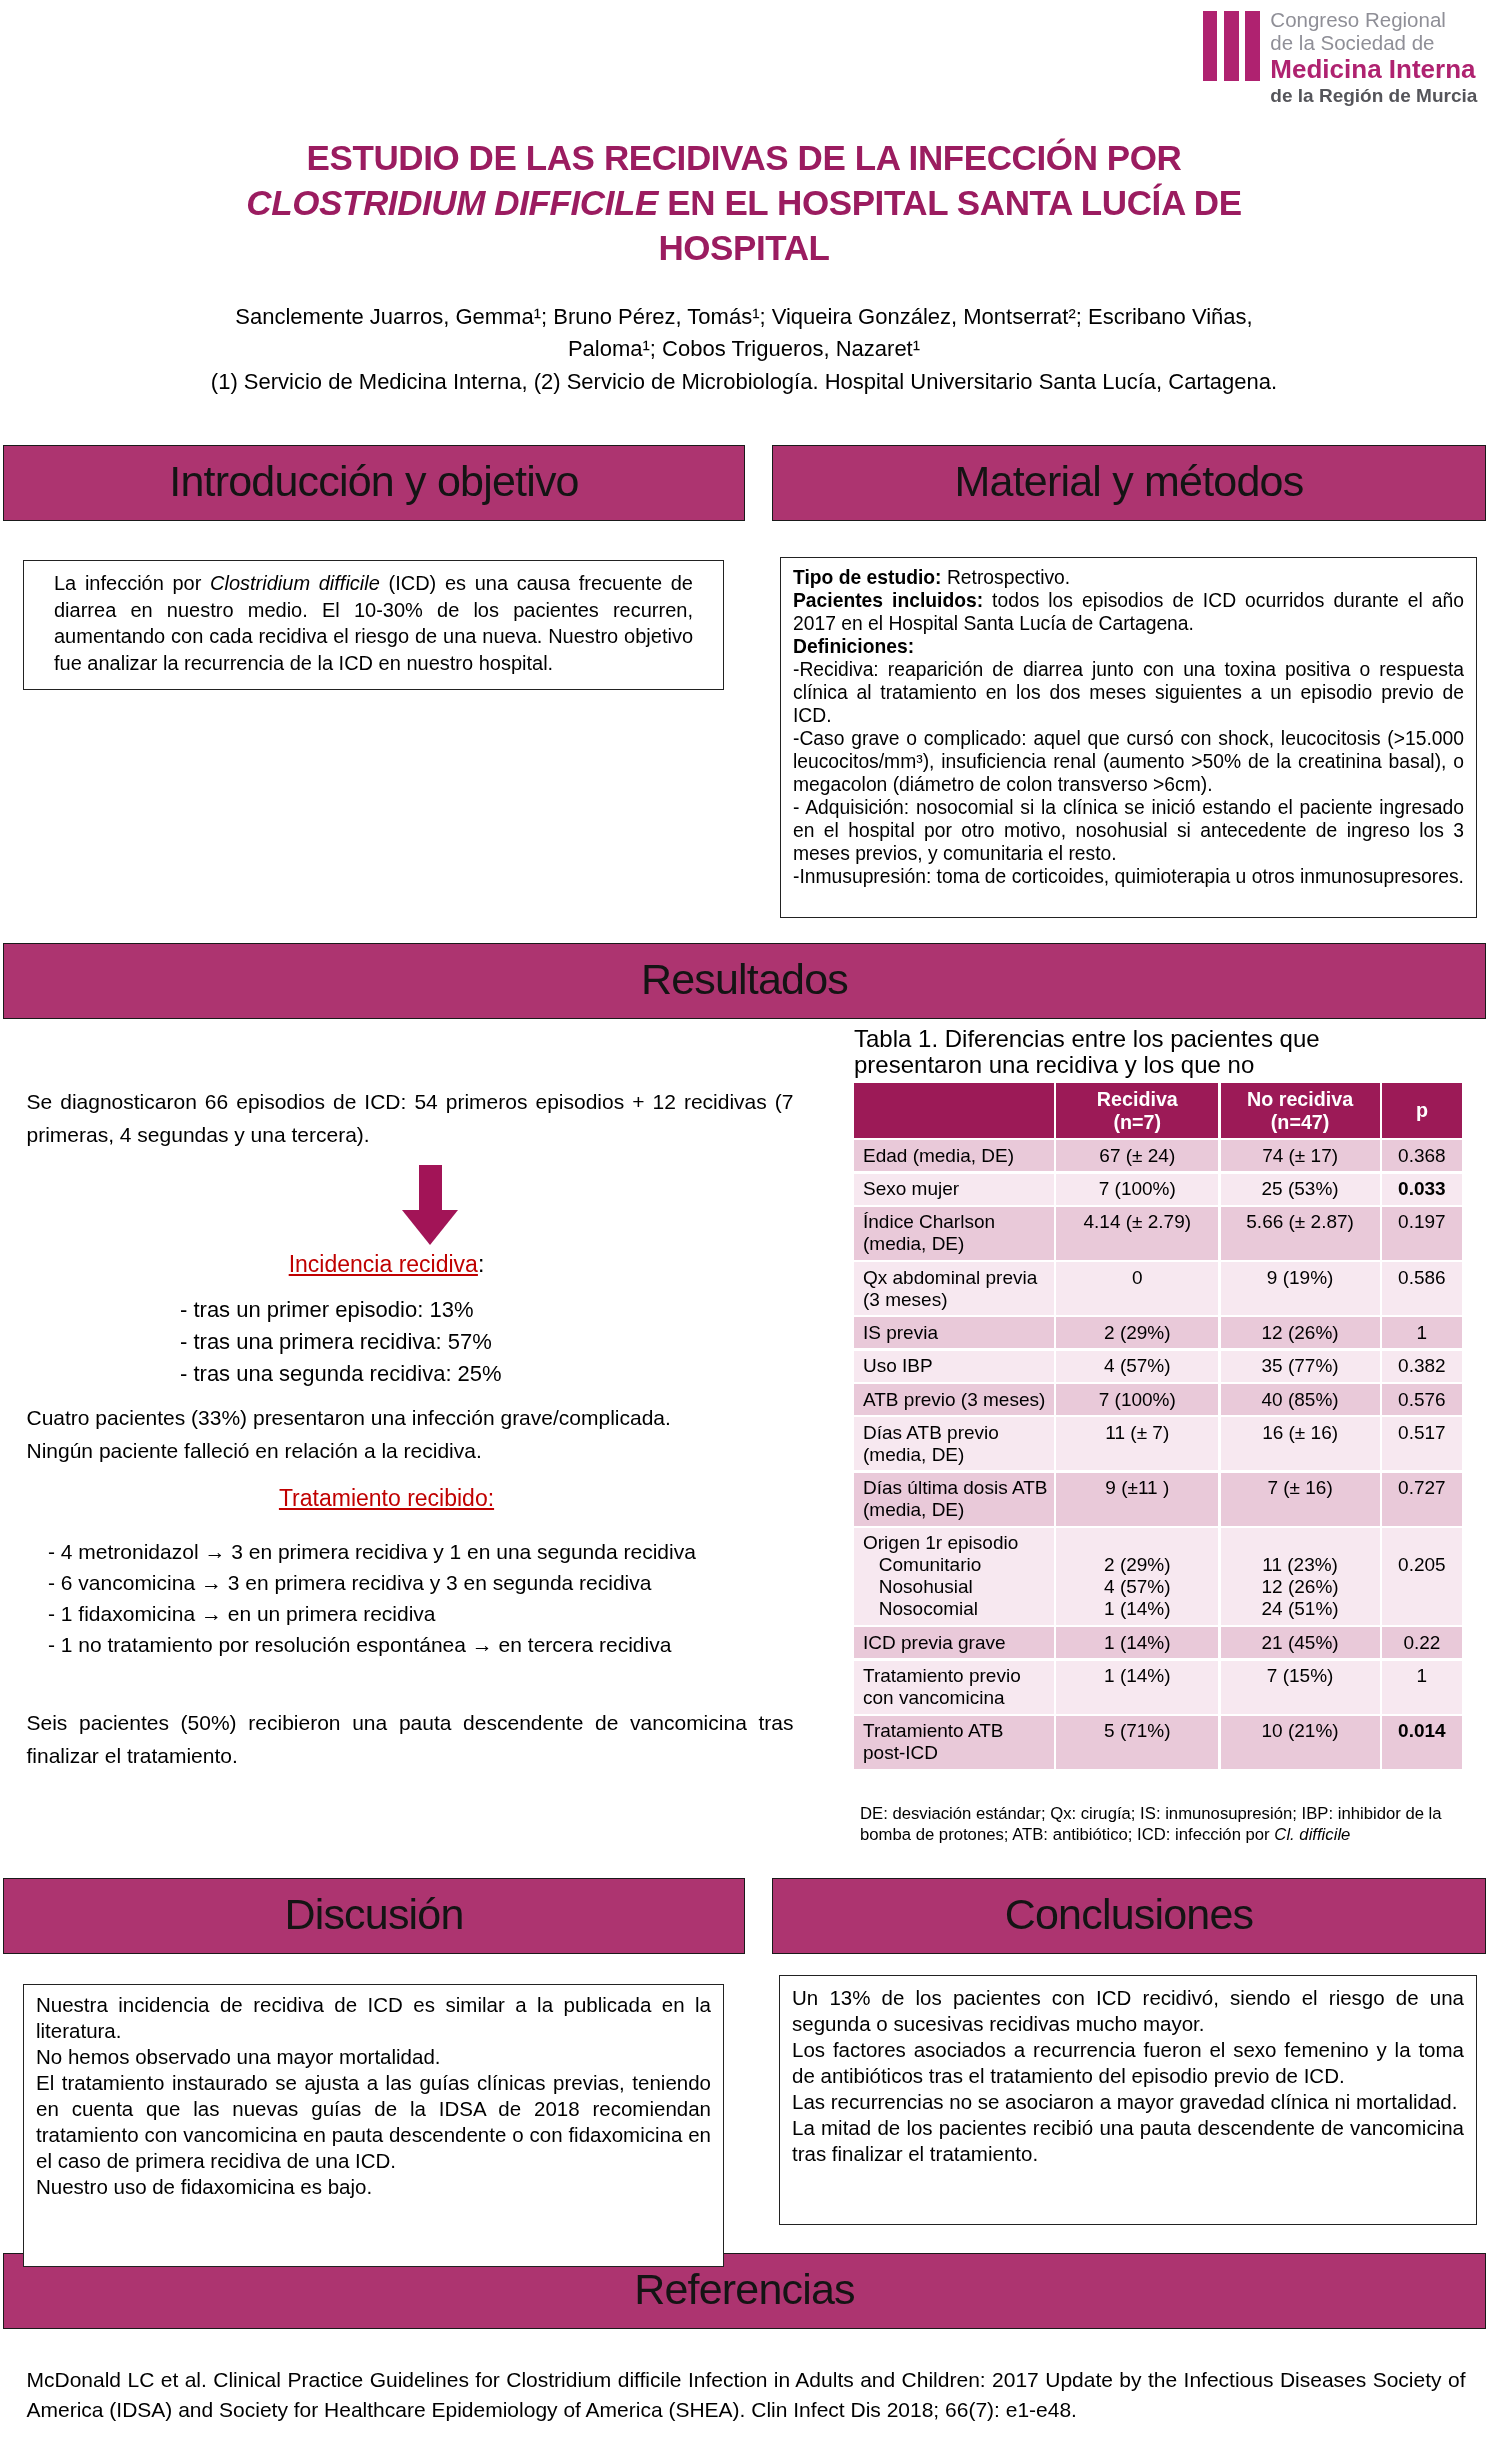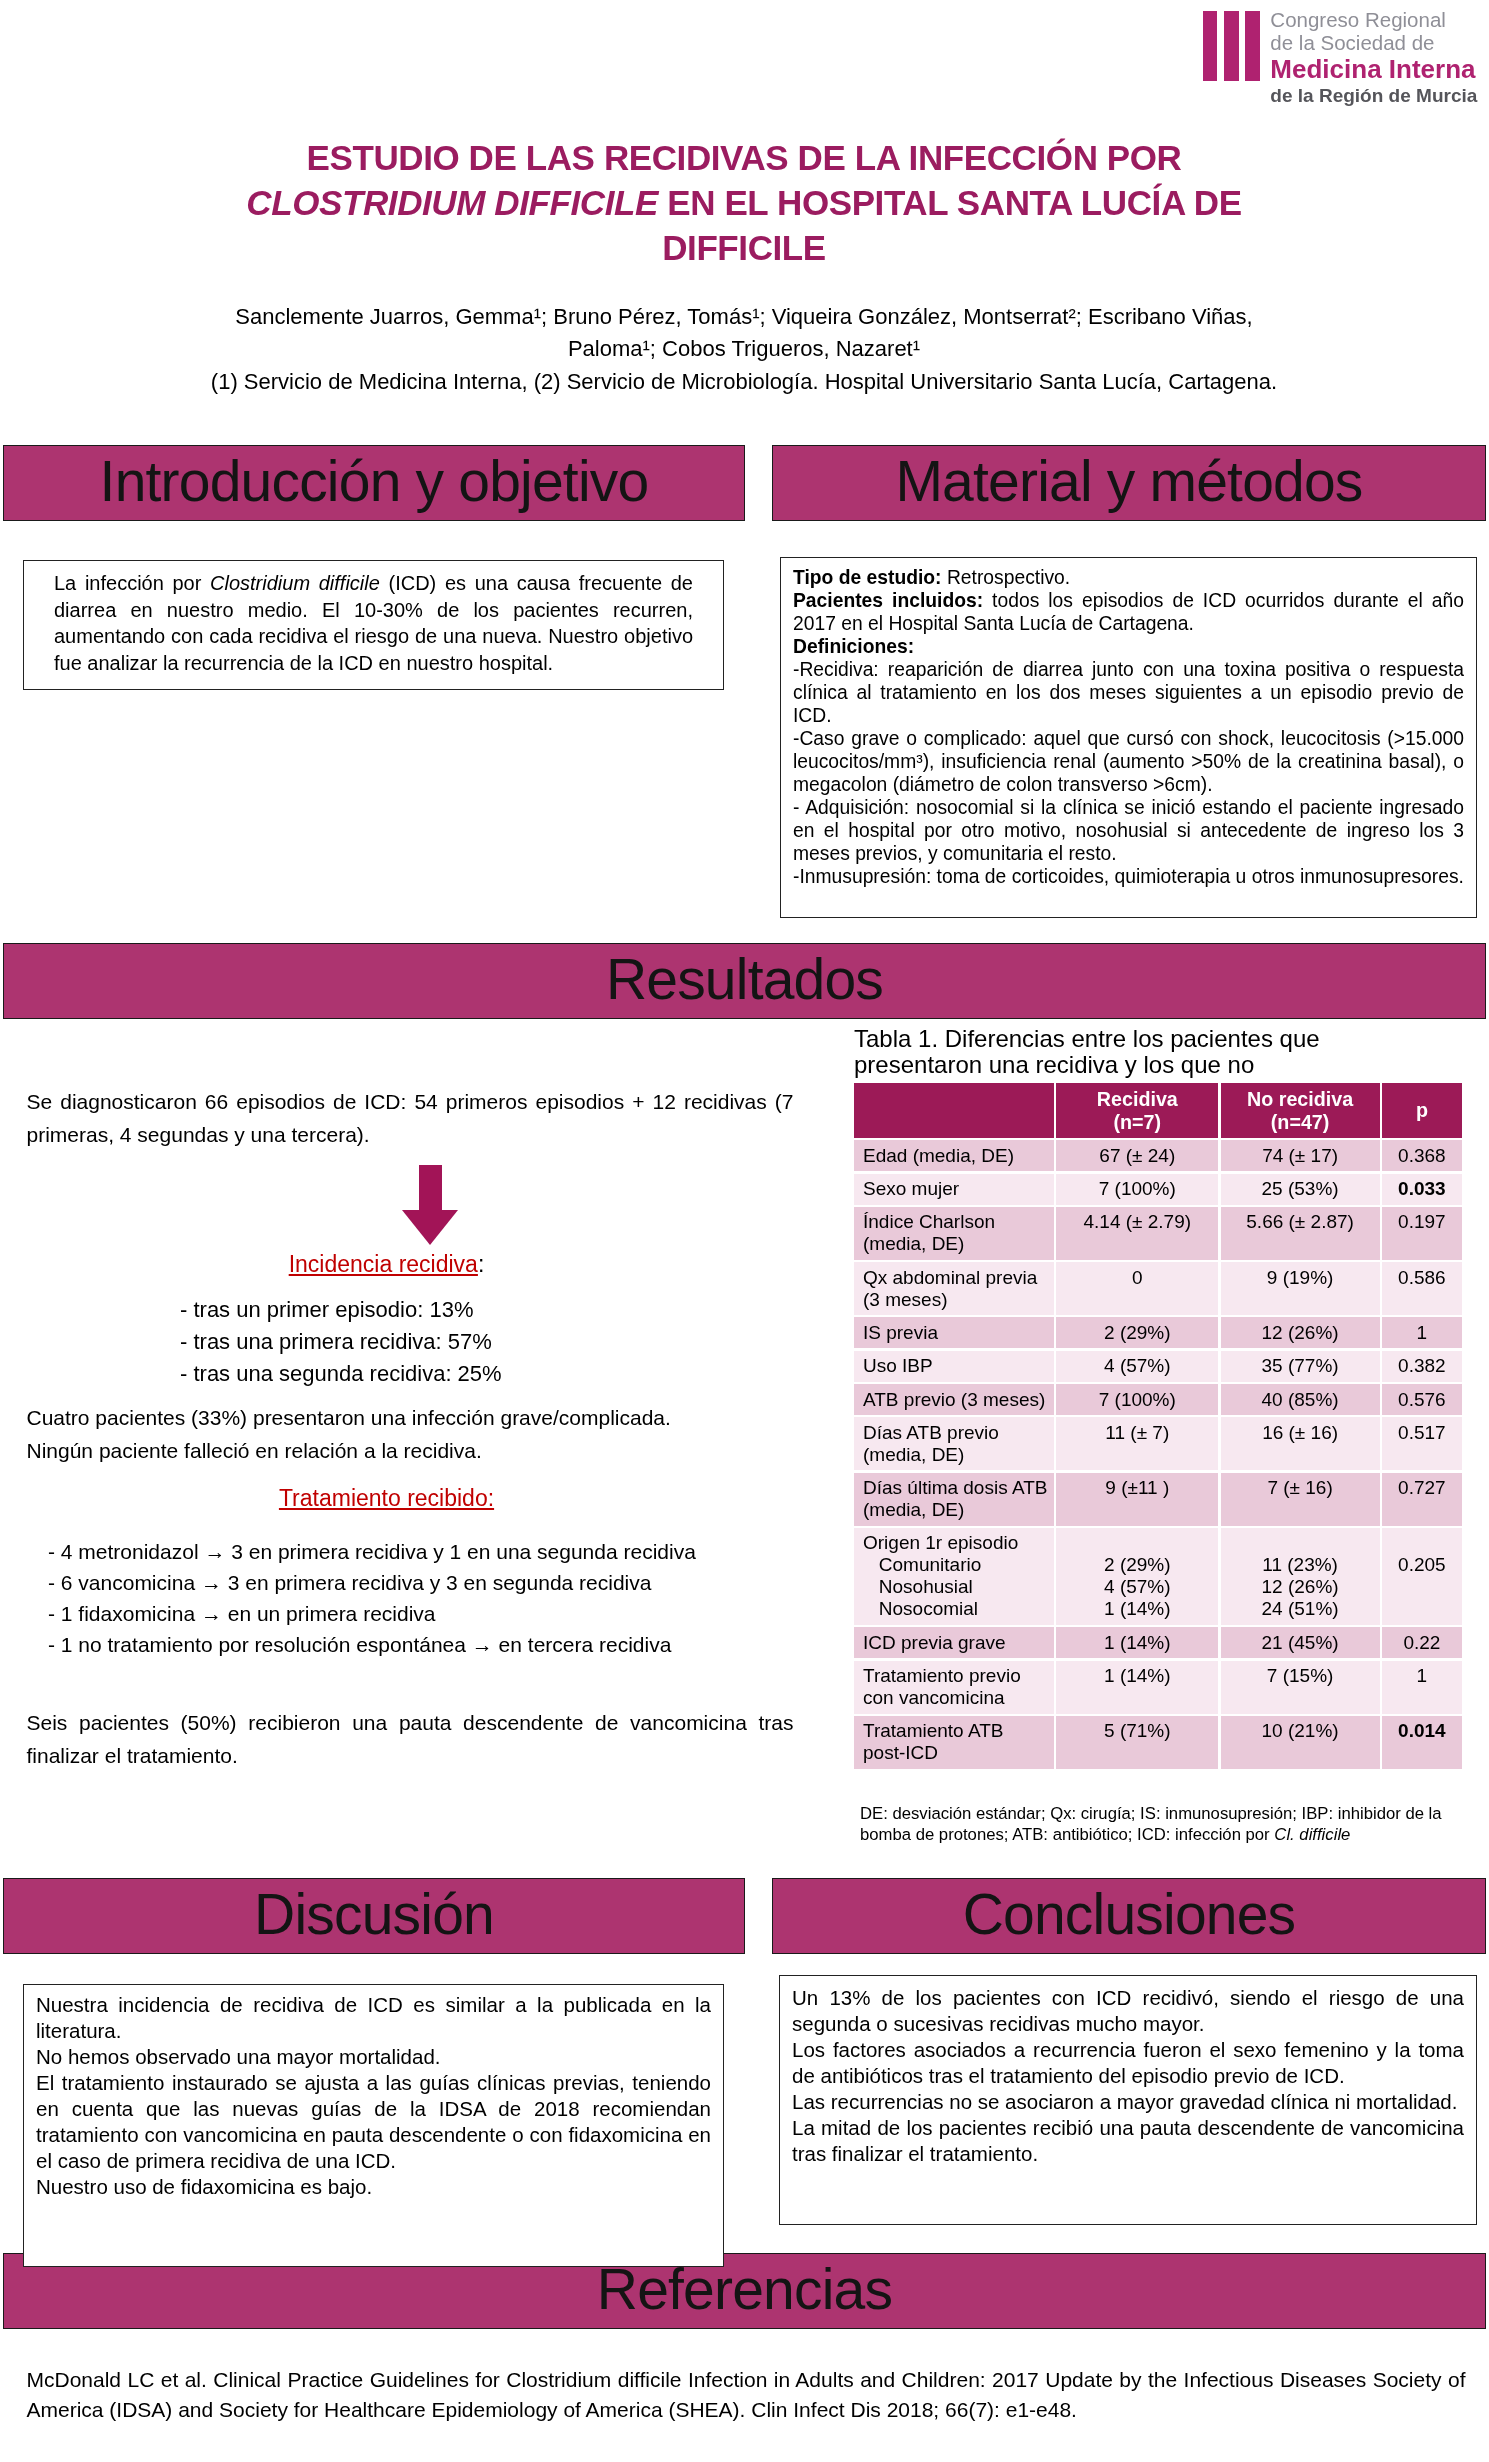--- a/index.html
+++ b/index.html
@@ -22,21 +22,21 @@
 
   
   #title{position:absolute;left:45px;top:135px;width:1398px;text-align:center;
          font-weight:bold;font-size:35px;line-height:45px;color:var(--title);letter-spacing:-0.4px;}
   #authors{position:absolute;left:45px;top:301px;width:1398px;text-align:center;
            font-size:22px;line-height:32px;}
   #affiliation{position:absolute;left:45px;top:369px;width:1398px;text-align:center;font-size:22px;}
 
   
   .banner{position:absolute;height:76px;background:var(--banner);border:1.5px solid #1a1a1a;
-          box-sizing:border-box;text-align:center;font-size:57px;line-height:71px;
+          box-sizing:border-box;text-align:center;font-size:43px;line-height:71px;
           color:#141414;letter-spacing:-0.8px;}
   #banner-intro{left:3px;top:445px;width:742px;}
   #banner-methods{left:772px;top:445px;width:714px;}
   #banner-results{left:3px;top:943px;width:1483px;}
   #banner-discusion{left:3px;top:1878px;width:742px;}
   #banner-conclusiones{left:772px;top:1878px;width:714px;}
   #banner-referencias{left:3px;top:2253px;width:1483px;}
 
   
   .tbox{position:absolute;border:1.5px solid #222;box-sizing:border-box;background:#fff;
@@ -99,21 +99,21 @@
       <div class="lt1">Congreso Regional</div>
       <div class="lt2">de la Sociedad de</div>
       <div class="lt3">Medicina Interna</div>
       <div class="lt4">de la Región de Murcia</div>
     </div>
   </div>
 
   <div id="title">
     <div>ESTUDIO DE LAS RECIDIVAS DE LA INFECCIÓN POR</div>
     <div><span class="ital">CLOSTRIDIUM DIFFICILE</span><span> EN EL HOSPITAL SANTA LUCÍA DE</span></div>
-    <div>DIFFICILE</div>
+    <div>HOSPITAL</div>
   </div>
 
   <div id="authors">
     <div>Sanclemente Juarros, Gemma¹; Bruno Pérez, Tomás¹; Viqueira González, Montserrat²; Escribano Viñas,</div>
     <div>Paloma¹; Cobos Trigueros, Nazaret¹</div>
   </div>
   <div id="affiliation">(1) Servicio de Medicina Interna, (2) Servicio de Microbiología. Hospital Universitario Santa Lucía, Cartagena.</div>
 
   <div class="banner" id="banner-intro">Introducción y objetivo</div>
   <div class="banner" id="banner-methods">Material y métodos</div>

